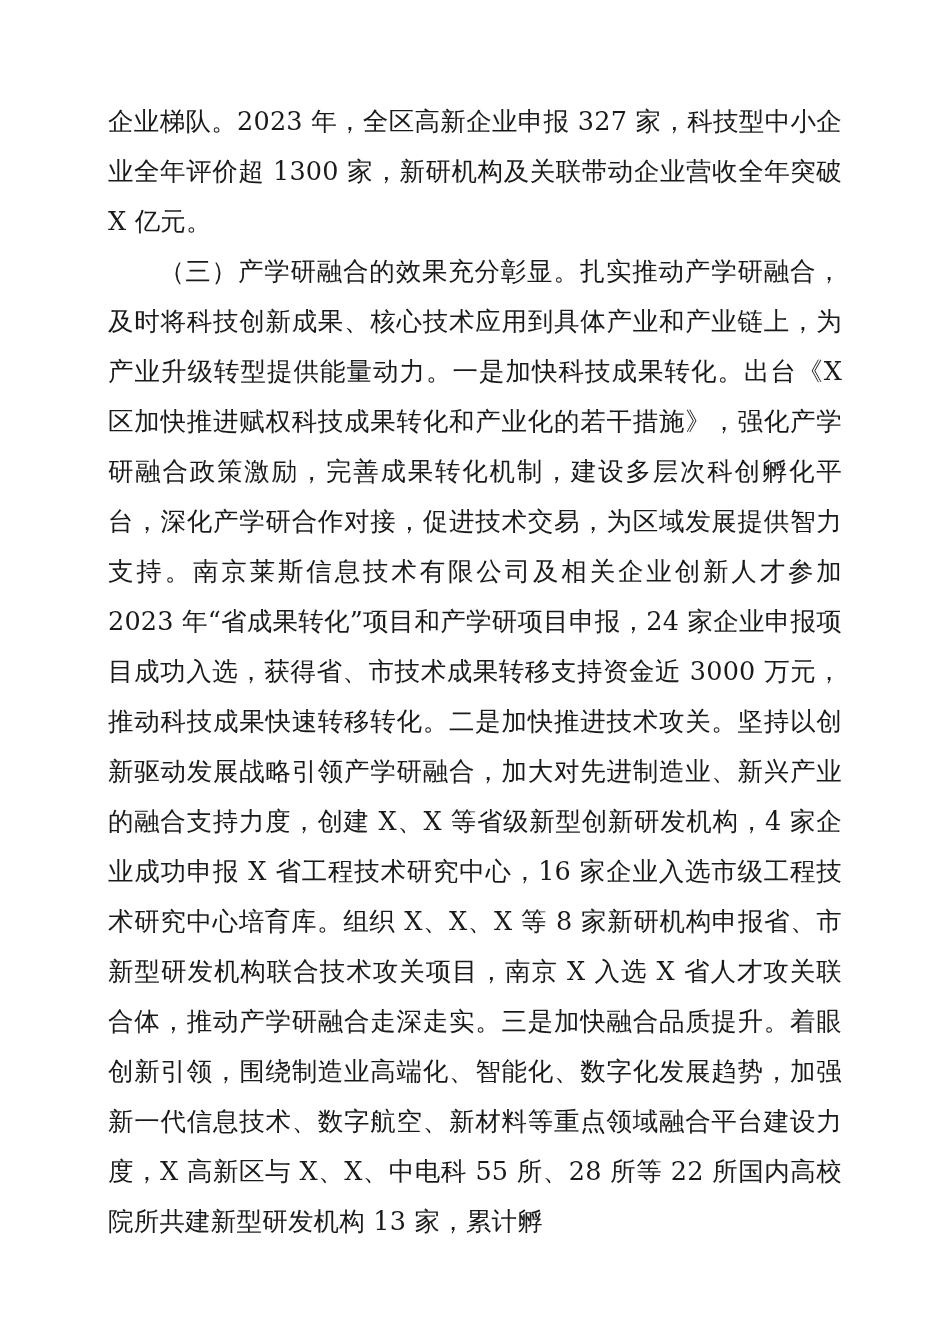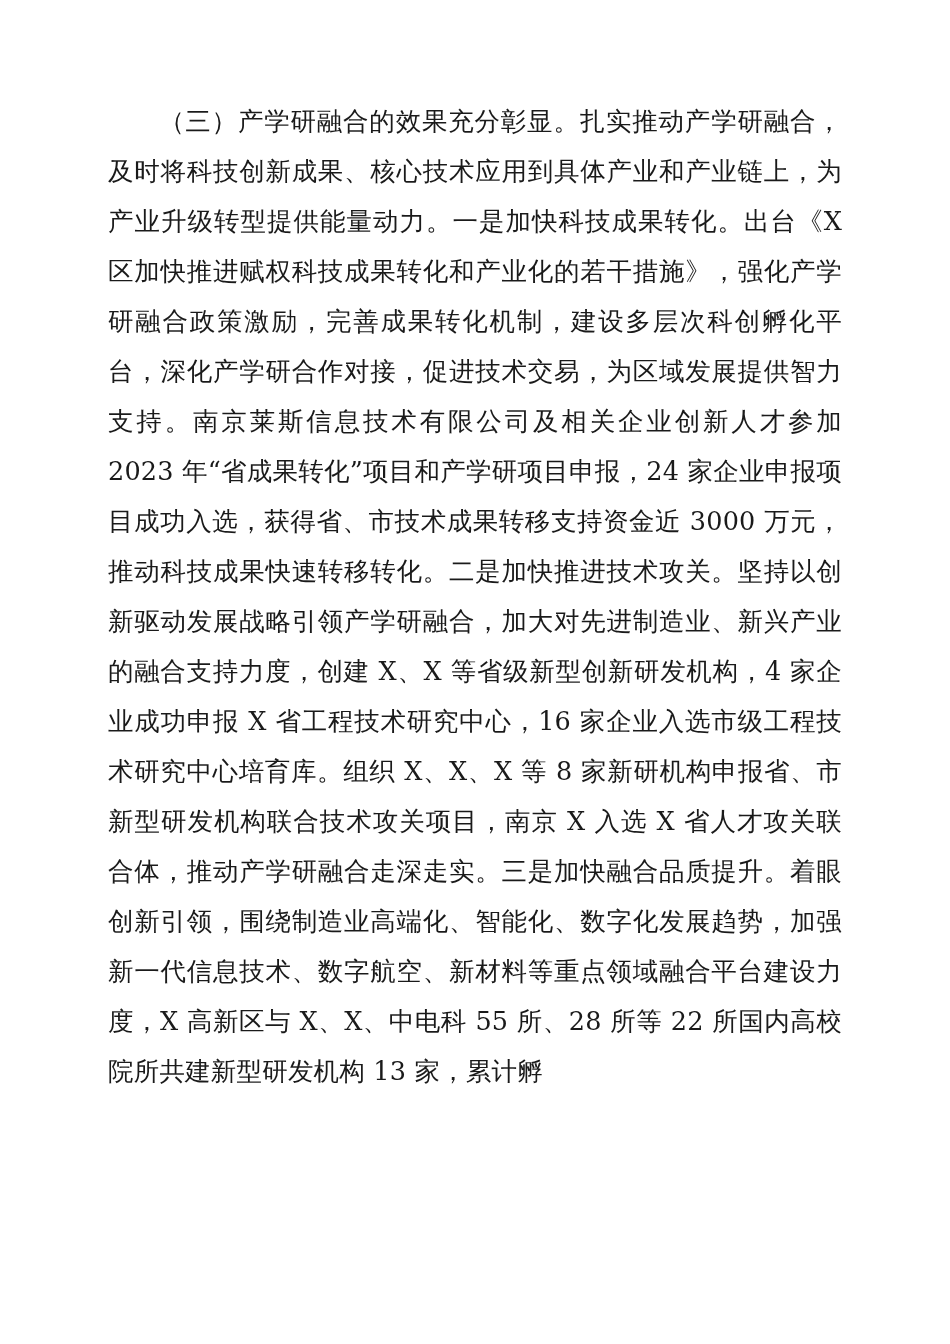--- a/index.html
+++ b/index.html
@@ -36,15 +36,16 @@
   }
   .para.indent {
     text-indent: 2em;
   }
 </style>
 </head>
 <body>
 
 <div class="page">
   <div class="doc-body">
+    <p class="para">企业梯队。2023 年，全区高新企业申报 327 家，科技型中小企业全年评价超 1300 家，新研机构及关联带动企业营收全年突破 X 亿元。</p>
     <p class="para indent">（三）产学研融合的效果充分彰显。扎实推动产学研融合，及时将科技创新成果、核心技术应用到具体产业和产业链上，为产业升级转型提供能量动力。一是加快科技成果转化。出台《X 区加快推进赋权科技成果转化和产业化的若干措施》，强化产学研融合政策激励，完善成果转化机制，建设多层次科创孵化平台，深化产学研合作对接，促进技术交易，为区域发展提供智力支持。南京莱斯信息技术有限公司及相关企业创新人才参加 2023 年“省成果转化”项目和产学研项目申报，24 家企业申报项目成功入选，获得省、市技术成果转移支持资金近 3000 万元，推动科技成果快速转移转化。二是加快推进技术攻关。坚持以创新驱动发展战略引领产学研融合，加大对先进制造业、新兴产业的融合支持力度，创建 X、X 等省级新型创新研发机构，4 家企业成功申报 X 省工程技术研究中心，16 家企业入选市级工程技术研究中心培育库。组织 X、X、X 等 8 家新研机构申报省、市新型研发机构联合技术攻关项目，南京 X 入选 X 省人才攻关联合体，推动产学研融合走深走实。三是加快融合品质提升。着眼创新引领，围绕制造业高端化、智能化、数字化发展趋势，加强新一代信息技术、数字航空、新材料等重点领域融合平台建设力度，X 高新区与 X、X、中电科 55 所、28 所等 22 所国内高校院所共建新型研发机构 13 家，累计孵</p>
   </div>
 </div>
 
 </body></html>

